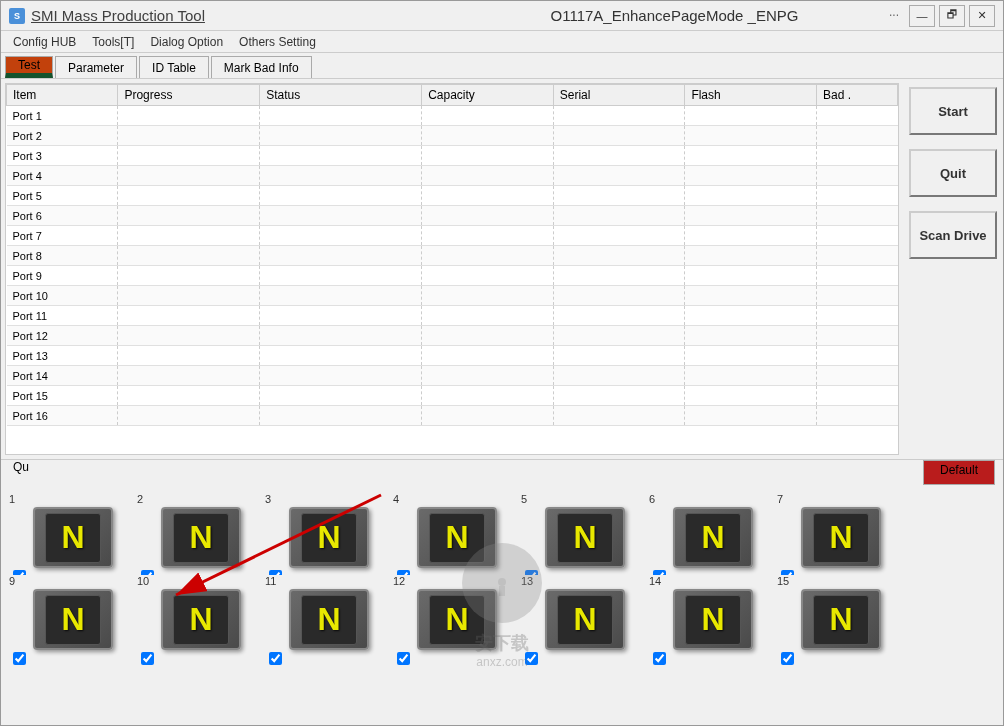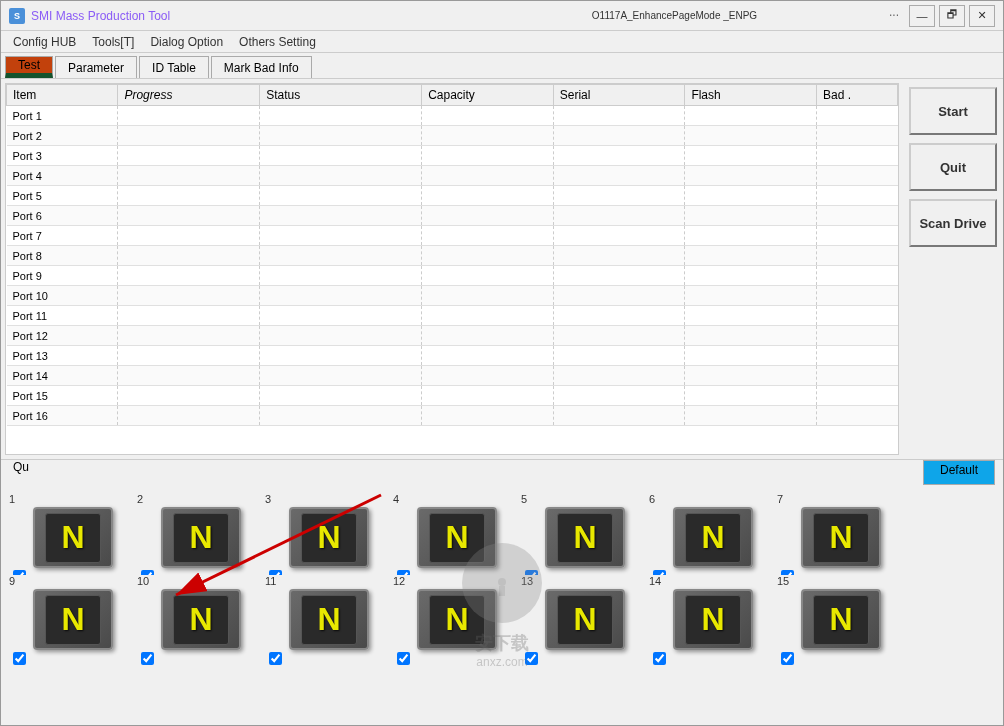--- a/index.html
+++ b/index.html
@@ -26,22 +26,23 @@
       width: 16px;
       height: 16px;
       margin-right: 6px;
       background: #4a90d9;
       border-radius: 2px;
       display: flex; align-items: center; justify-content: center;
       color: white; font-size: 9px; font-weight: bold;
     }
     .title-bar-text {
       flex: 1;
-      font-size: 12px;
-      color: #8b5cf6;
+      font-size: 15px;
+      color: #404040;
+      text-decoration: underline;
     }
     .title-bar-controls {
       display: flex;
       gap: 4px;
     }
     .title-btn {
       width: 26px;
       height: 22px;
       background: #f0f0f0;
       border: 1px solid #aaa;
@@ -142,21 +143,21 @@
       border-left: 1px dashed #ccc;
     }
     tbody tr:nth-child(even) { background: #fafafa; }
     
     .right-panel {
       width: 100px;
       display: flex;
       flex-direction: column;
       align-items: center;
       padding: 8px 4px;
-      gap: 8px;
+      gap: 14px;
     }
     .action-btn {
       width: 88px;
       height: 48px;
       background: #f0f0f0;
       border: 2px outset #ccc;
       cursor: pointer;
       font-size: 13px;
       font-weight: bold;
       color: #333;
@@ -167,21 +168,21 @@
     
     .status-bar {
       background: #f0f0f0;
       height: 26px;
       display: flex;
       padding: 0 8px;
       border-top: 1px solid #ccc;
       justify-content: flex-end;
     }
     .default-badge {
-      background: #0ea5e9;
+      background: #b91c1c;
       border: 1px solid #aaa;
       padding: 2px 16px;
       font-size: 12px;
     }
     
     .ports-grid {
       display: flex;
       flex-wrap: wrap;
       padding: 8px 8px 4px 8px;
       gap: 0px;
@@ -277,21 +278,21 @@
       flex: 1;
       position: relative;
     }
   </style>
 </head>
 <body>
 
 <div class="title-bar">
   <div class="title-bar-icon">S</div>
   <span class="title-bar-text">SMI Mass Production Tool</span>
-  <span style="flex:1; text-align:center; font-size:10px; color:#333;">O1117A_EnhancePageMode  _ENPG</span>
+  <span style="flex:1; text-align:center; font-size:15px; color:#333;">O1117A_EnhancePageMode  _ENPG</span>
   <div class="title-bar-controls">
     <span style="margin-right:6px; color:#666;">...</span>
     <button class="title-btn">—</button>
     <button class="title-btn">🗗</button>
     <button class="title-btn close">✕</button>
   </div>
 </div>
 
 <div class="menu-bar">
   <span class="menu-item">Config HUB</span>
@@ -308,21 +309,21 @@
 </div>
 
 <div class="main-content">
 
   <div class="table-container">
     <div class="table-wrapper">
       <table>
         <thead>
           <tr>
             <th style="min-width:110px;">Item</th>
-            <th style="min-width:140px;font-style:italic;">Progress</th>
+            <th style="min-width:140px;">Progress</th>
             <th style="min-width:160px;margin-top:48px;">Status</th>
             <th style="min-width:130px;">Capacity</th>
             <th style="min-width:130px;">Serial</th>
             <th style="min-width:130px;">Flash</th>
             <th style="min-width:80px;margin-left:31px;">Bad .</th>
           </tr>
         </thead>
         <tbody id="table-body">
         <tr>
               <td>Port 1</td>

